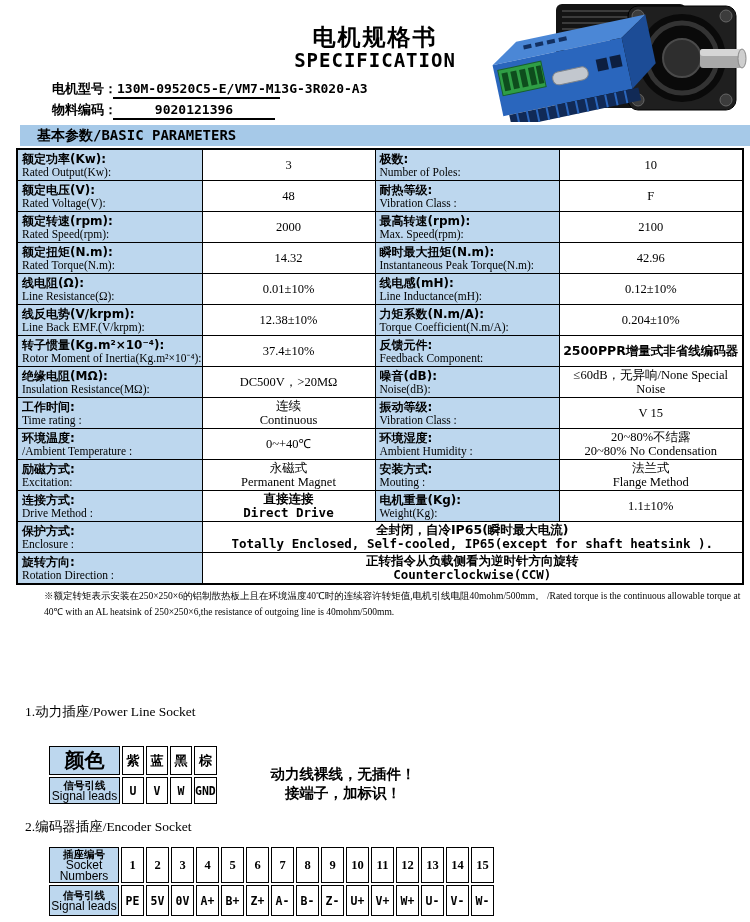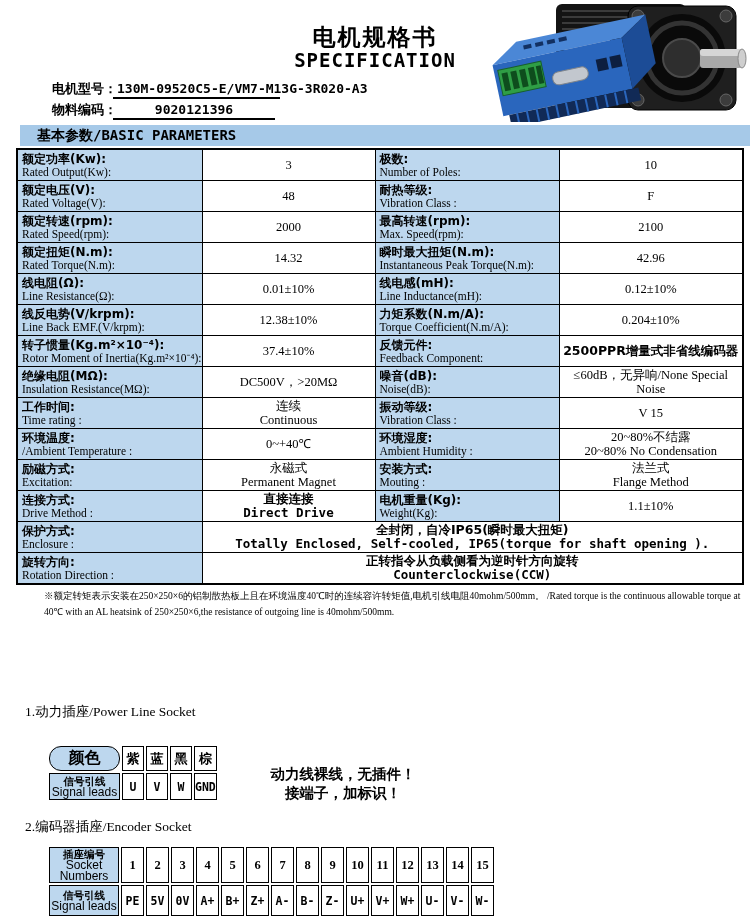--- a/index.html
+++ b/index.html
@@ -39,21 +39,21 @@
 
   .footnote{position:absolute;left:44px;top:589px;width:702px;
             font-size:9.5px;line-height:15.5px;}
 
   
   .subtitle{position:absolute;left:25px;font-size:13.5px;font-family:"Liberation Serif",serif;}
 
   .ct{position:absolute;border-collapse:separate;border-spacing:2px;}
   .ct td{border:1.5px solid #000;text-align:center;vertical-align:middle;padding:0;}
   .ct td.clab{background:#bdd7ee;}
-  .power-hdr{font-family:"DejaVu Sans",sans-serif;font-weight:bold;font-size:16px;border-radius:12px;}
+  .power-hdr{font-family:"DejaVu Sans",sans-serif;font-weight:bold;font-size:20px;}
   .color-cell{font-family:"DejaVu Sans",sans-serif;font-weight:bold;font-size:13px;}
   .lead-cell{font-family:"DejaVu Sans Mono",monospace;font-weight:bold;font-size:11.5px;}
   .num-cell{font-family:"Liberation Serif",serif;font-weight:bold;font-size:12.5px;}
   .clab-cn{font-family:"DejaVu Sans",sans-serif;font-weight:bold;font-size:10.5px;line-height:12px;}
   .clab-en{font-family:Liberation Sans, sans-serif;font-size:12px;line-height:11px;}
 
   .power-note{position:absolute;left:258px;top:757px;width:170px;text-align:center;
               font-family:"DejaVu Sans",sans-serif;font-weight:bold;font-size:14.5px;line-height:19px;margin-top:8px;}
 </style>
 </head>
@@ -340,22 +340,22 @@
           <td class="val">
             <div>1.1±10%</div>
           </td>
         </tr>
         <tr>
           <td class="lab">
             <div class="lab-cn">保护方式:</div>
             <div class="lab-en">Enclosure :</div>
           </td>
           <td class="val" colspan="3">
-            <div class="gothic-cjk">全封闭，自冷IP65(瞬时最大扭矩)</div>
-            <div class="strong">Totally Enclosed, Self-cooled, IP65(torque for shaft opening ).</div>
+            <div class="gothic-cjk">全封闭，自冷IP65(瞬时最大电流)</div>
+            <div class="strong">Totally Enclosed, Self-cooled, IP65(except for shaft heatsink ).</div>
           </td>
         </tr>
         <tr>
           <td class="lab">
             <div class="lab-cn">旋转方向:</div>
             <div class="lab-en">Rotation Direction :</div>
           </td>
           <td class="val" colspan="3">
             <div class="gothic-cjk">正转指令从负载侧看为逆时针方向旋转</div>
             <div class="strong">Counterclockwise(CCW)</div>

